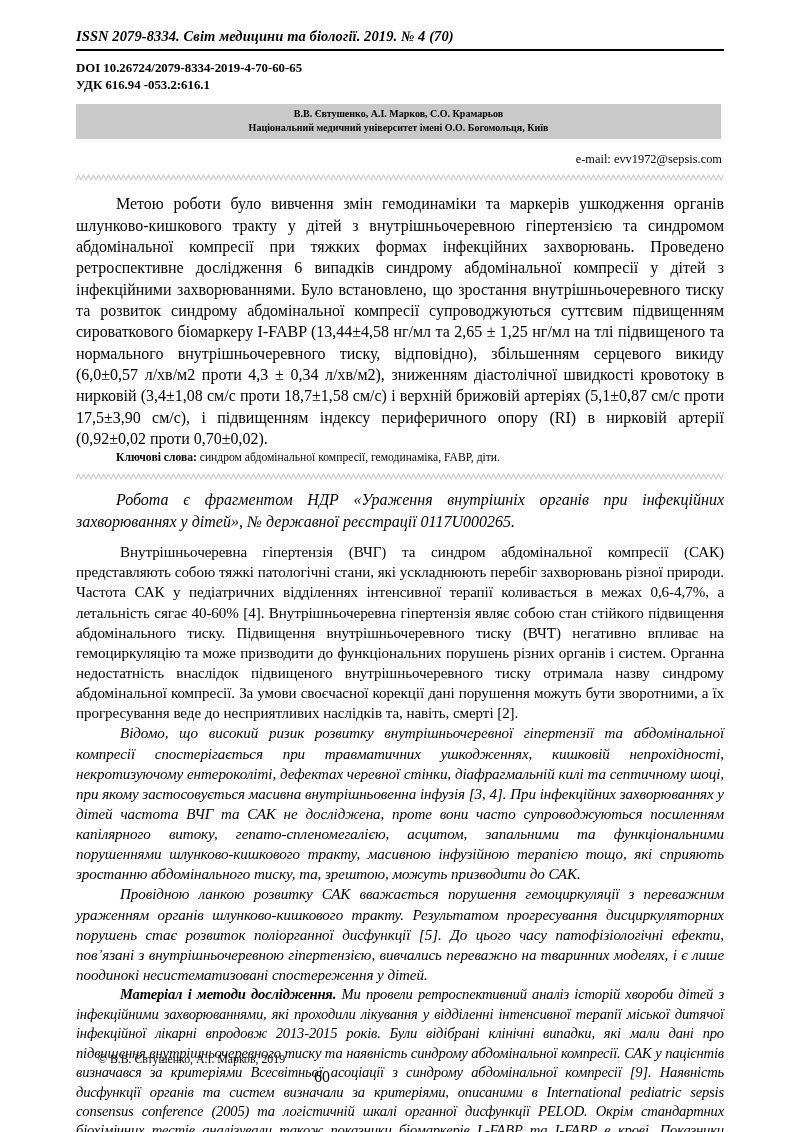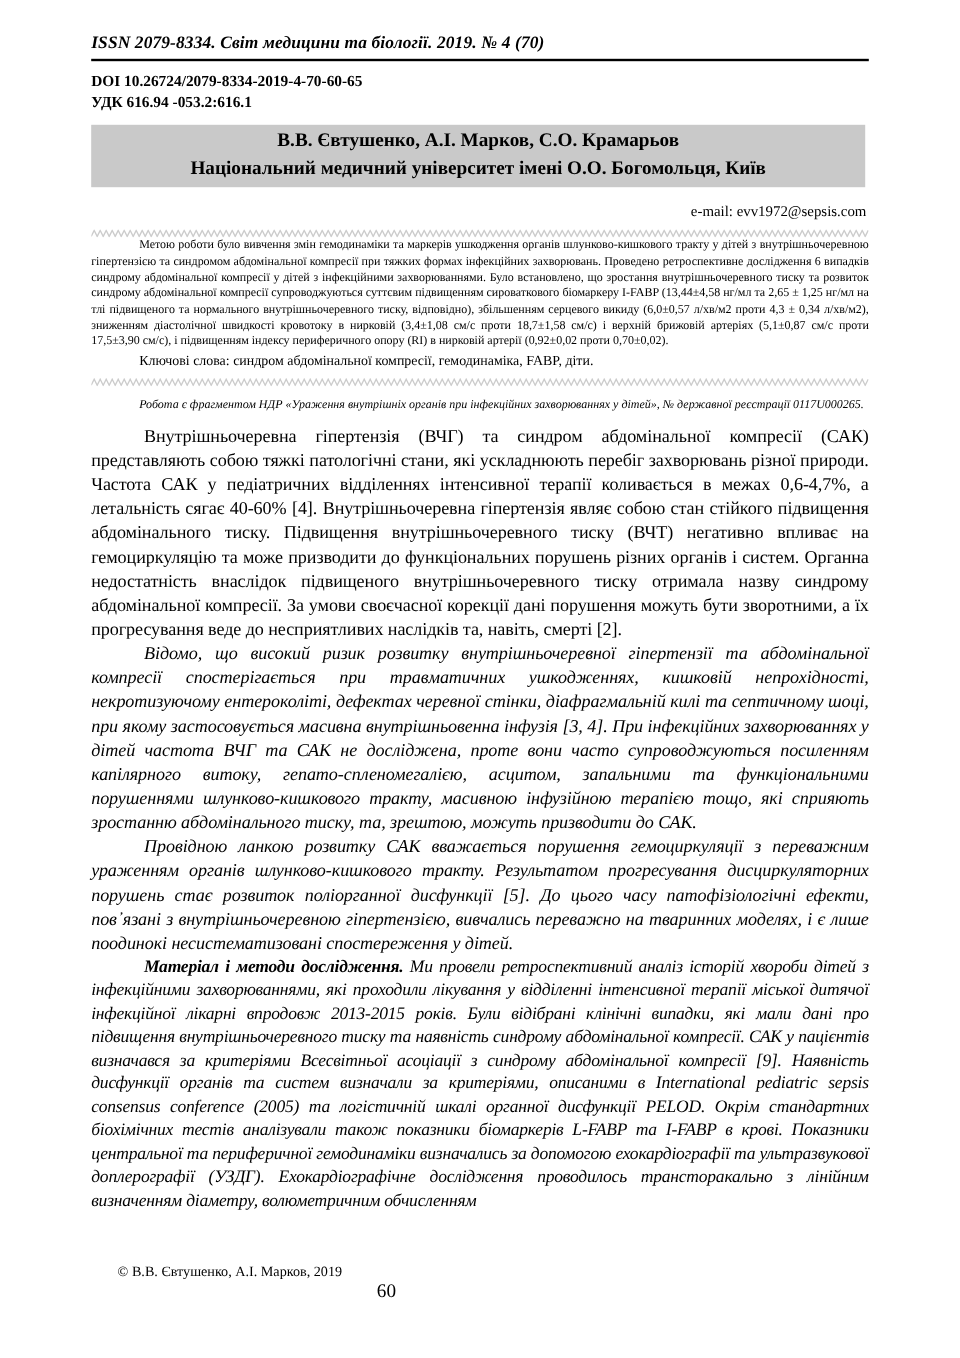--- a/index.html
+++ b/index.html
@@ -63,21 +63,21 @@
   .author-band {
     margin-top: 10px;
     background: #c9c9c9;
     text-align: center;
     padding: 3px 0 4px 0;
     width: 645px;
   }
   .author-names,
   .author-affil {
     font-weight: bold;
-    font-size: 16px;
+    font-size: 10px;
     line-height: 1.42;
     white-space: nowrap;
   }
 
   
   .article-title {
     margin-top: 13px;
     text-align: center;
     font-weight: bold;
     font-size: 14.6px;
@@ -99,41 +99,41 @@
     height: 7px;
     width: 100%;
     margin: 7px 0 0 0;
     overflow: hidden;
     opacity: 0.5;
   }
   .zigzag svg { display: block; }
 
   
   .abstract {
-    margin-top: 0;
-    font-size: 10px;
+    margin-top: 12px;
+    font-size: 16px;
     line-height: 1.335;
     text-align: justify;
     text-indent: 40px;
     letter-spacing: -0.01px;
   }
   .keywords {
     margin-top: 1px;
     font-size: 11.6px;
     line-height: 1.335;
     text-align: left;
     text-indent: 40px;
   }
-  .keywords b { font-weight: normal; }
+  .keywords b { font-weight: bold; }
 
   
   .funding {
     margin-top: 9px;
     font-style: italic;
-    font-size: 10px;
+    font-size: 16px;
     line-height: 1.38;
     text-align: justify;
     text-indent: 40px;
   }
 
   
   .body-text {
     margin-top: 9px;
     font-size: 15.1px;
     line-height: 1.335;

